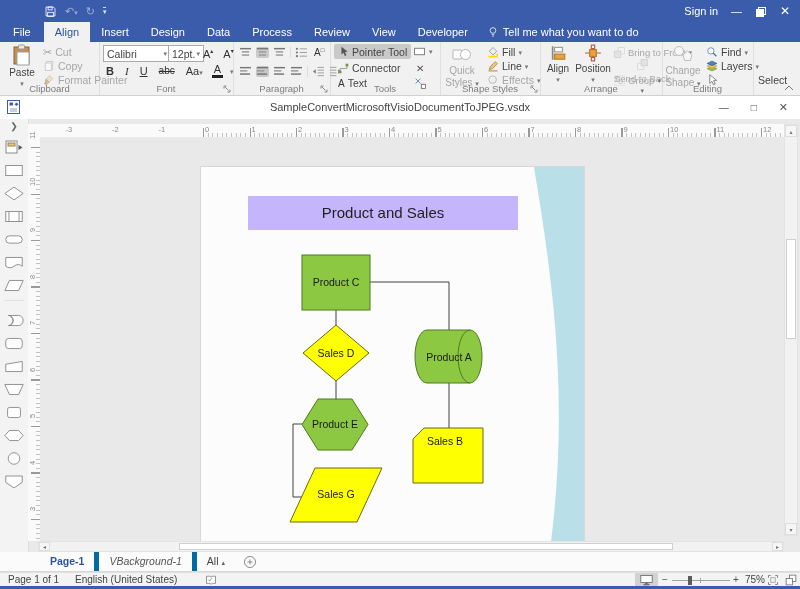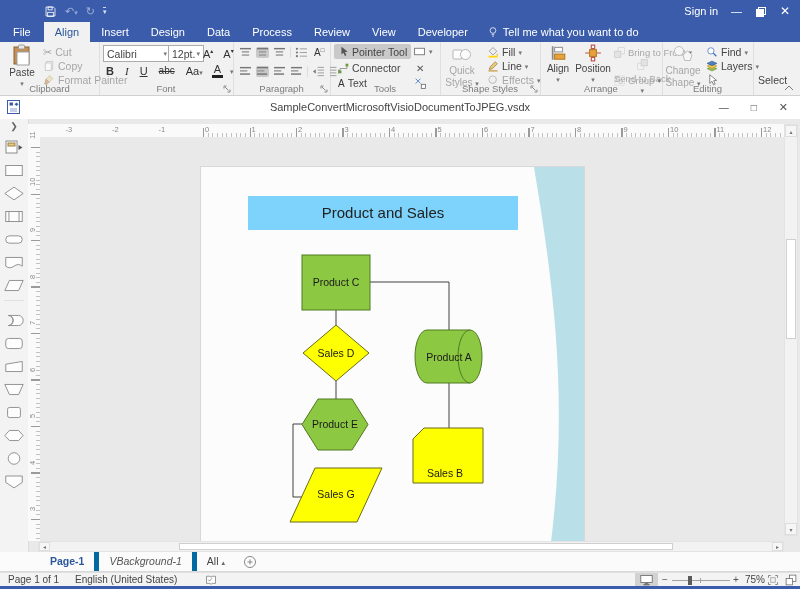--- a/index.html
+++ b/index.html
@@ -660,21 +660,21 @@
         <span class="vlbl" style="top: 366px;">3</span>
       </div>
 
     <div class="canvas">
       <div class="page">
         <svg width="383" height="375" style="position:absolute;left:0;top:0;">
           <path d="M333,0 C352,115 368,230 350,375 L383,375 L383,0 Z" fill="#b9dfe9"></path>
         </svg>
       </div>
 
-      <div class="banner" style="background-color: #7dd3fc;">Product and Sales</div>
+      <div class="banner" style="background-color: #c4b5fd;">Product and Sales</div>
 
       <svg width="744" height="404" viewBox="40 137 744 404" style="position:absolute;left:0;top:0;">
         <g stroke-width="1">
           <path d="M336,310 V325" fill="none" stroke="#404040"></path>
           <path d="M336,381 V399" fill="none" stroke="#404040"></path>
           <path d="M370,282 H449 V330" fill="none" stroke="#404040"></path>
           <path d="M449,383 V428" fill="none" stroke="#404040"></path>
           <path d="M302,424 H293 V497 H303" fill="none" stroke="#404040"></path>
           <rect x="302" y="255" width="68" height="55" fill="#8dc843" stroke="#4f7a1e"></rect>
           <polygon points="336,325 369,353 336,381 303,353" fill="#feff00" stroke="#6b6b1a"></polygon>
@@ -683,21 +683,21 @@
           <polygon points="318,399 352,399 368,424.5 352,450 318,450 302,424.5" fill="#8dc843" stroke="#4f7a1e"></polygon>
           <path d="M424,428 H483 V483 H413 V439 Z" fill="#feff00" stroke="#6b6b1a"></path>
           <polygon points="315,468 382,468 357,522 290,522" fill="#feff00" stroke="#6b6b1a"></polygon>
         </g>
       </svg>
 
       <div class="shlabel" style="left:262px;top:139px;width:68px;">Product C</div>
       <div class="shlabel" style="left:263px;top:210px;width:66px;">Sales D</div>
       <div class="shlabel" style="left:378px;top:214px;width:62px;">Product A</div>
       <div class="shlabel" style="left:262px;top:281px;width:66px;">Product E</div>
-      <div class="shlabel" style="left:373px;top:330px;width:64px;">Sales B</div>
+      <div class="shlabel" style="left:373px;top:298px;width:64px;">Sales B</div>
       <div class="shlabel" style="left:250px;top:351px;width:92px;">Sales G</div>
     </div>
 
     <div class="vsb">
       <div class="sbtn" style="left:0;top:0;width:12px;height:12px;">▴</div>
       <div class="thumb" style="left:1px;top:114px;width:10px;height:100px;"></div>
       <div class="sbtn" style="left:0;bottom:0;width:12px;height:12px;">▾</div>
     </div>
 
     <div class="hsb">

